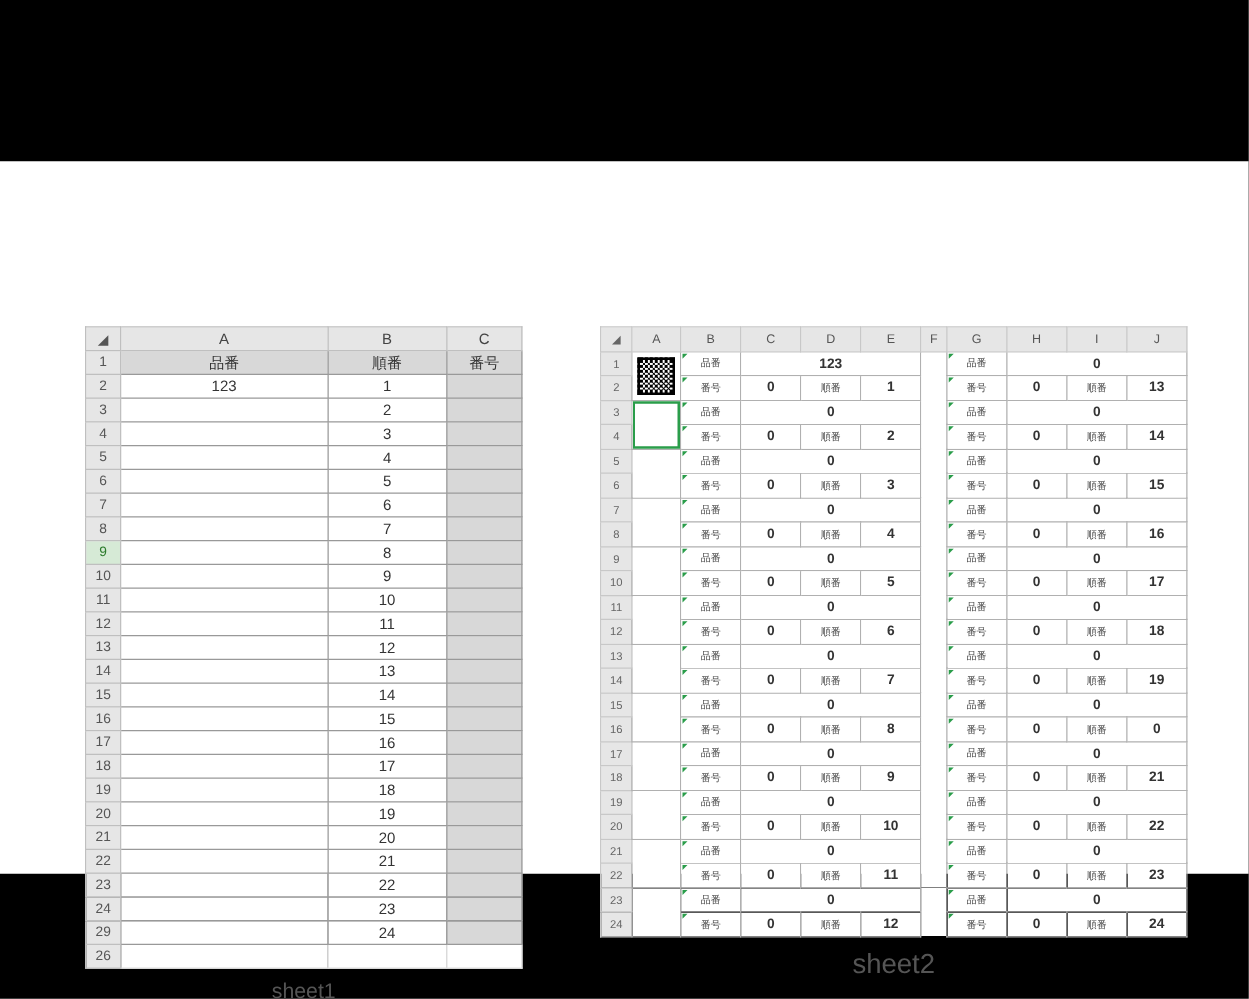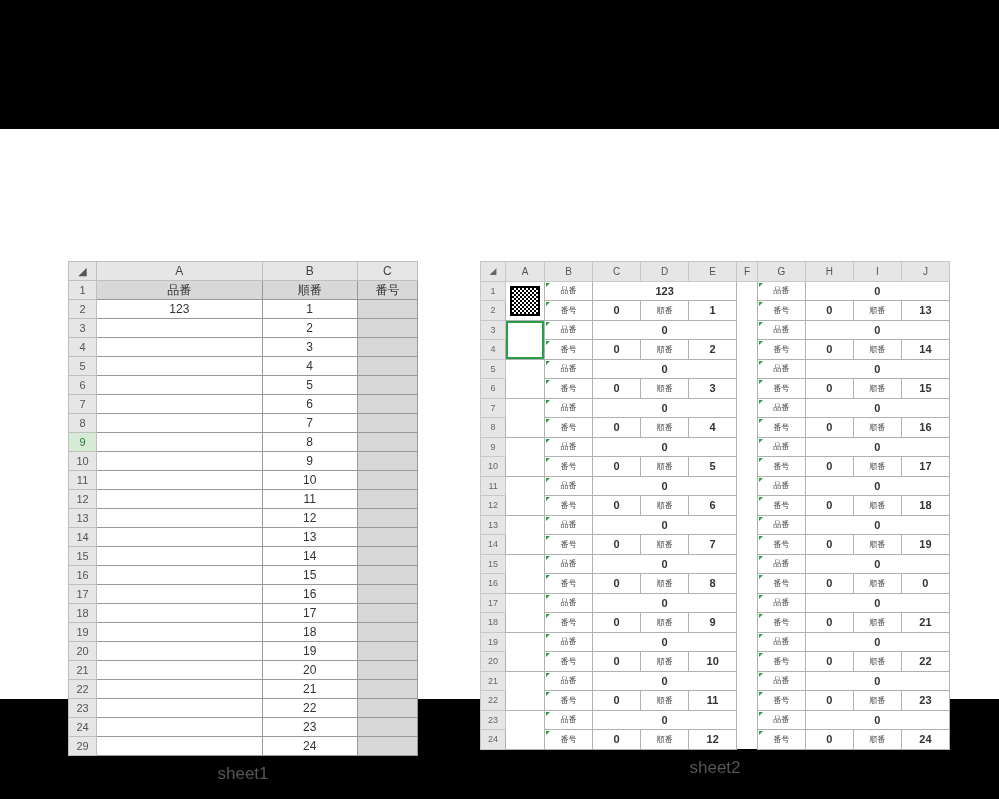--- a/index.html
+++ b/index.html
@@ -115,21 +115,21 @@
     background:
       repeating-linear-gradient(0deg,#000 0 2px,#fff 2px 4px),
       repeating-linear-gradient(90deg,#000 0 2px,#fff 2px 4px);
     background-blend-mode: difference;
     margin: auto;
     border: 2px solid #000;
   }
   .sheet2-label {
     margin-top: 8px;
     text-align: center;
-    font-size: 17px;
+    font-size: 22px;
     color: #555;
   }
 </style>
 </head>
 <body>
 
 <div class="whitearea">
 
   <div class="sheet1">
     <table class="s1-table">
@@ -284,20 +284,26 @@
             <td class="s1-rowhead">24</td>
             <td class="s1-cell"></td>
             <td class="s1-cell">23</td>
             <td class="s1-cell s1-shaded"></td>
           </tr>
           <tr>
             <td class="s1-rowhead">29</td>
             <td class="s1-cell"></td>
             <td class="s1-cell">24</td>
             <td class="s1-cell s1-shaded"></td>
+          </tr>
+          <tr>
+            <td class="s1-rowhead">26</td>
+            <td class="s1-cell" style="border: 1px solid rgb(221, 221, 221);"></td>
+            <td class="s1-cell" style="border: 1px solid rgb(221, 221, 221);"></td>
+            <td class="s1-cell" style="border: 1px solid rgb(221, 221, 221);"></td>
           </tr>
         </tbody>
     </table>
     <div class="sheet1-label">sheet1</div>
   </div>
 
   <div class="sheet2">
     <table class="s2-table">
       <tbody>
           <tr>

